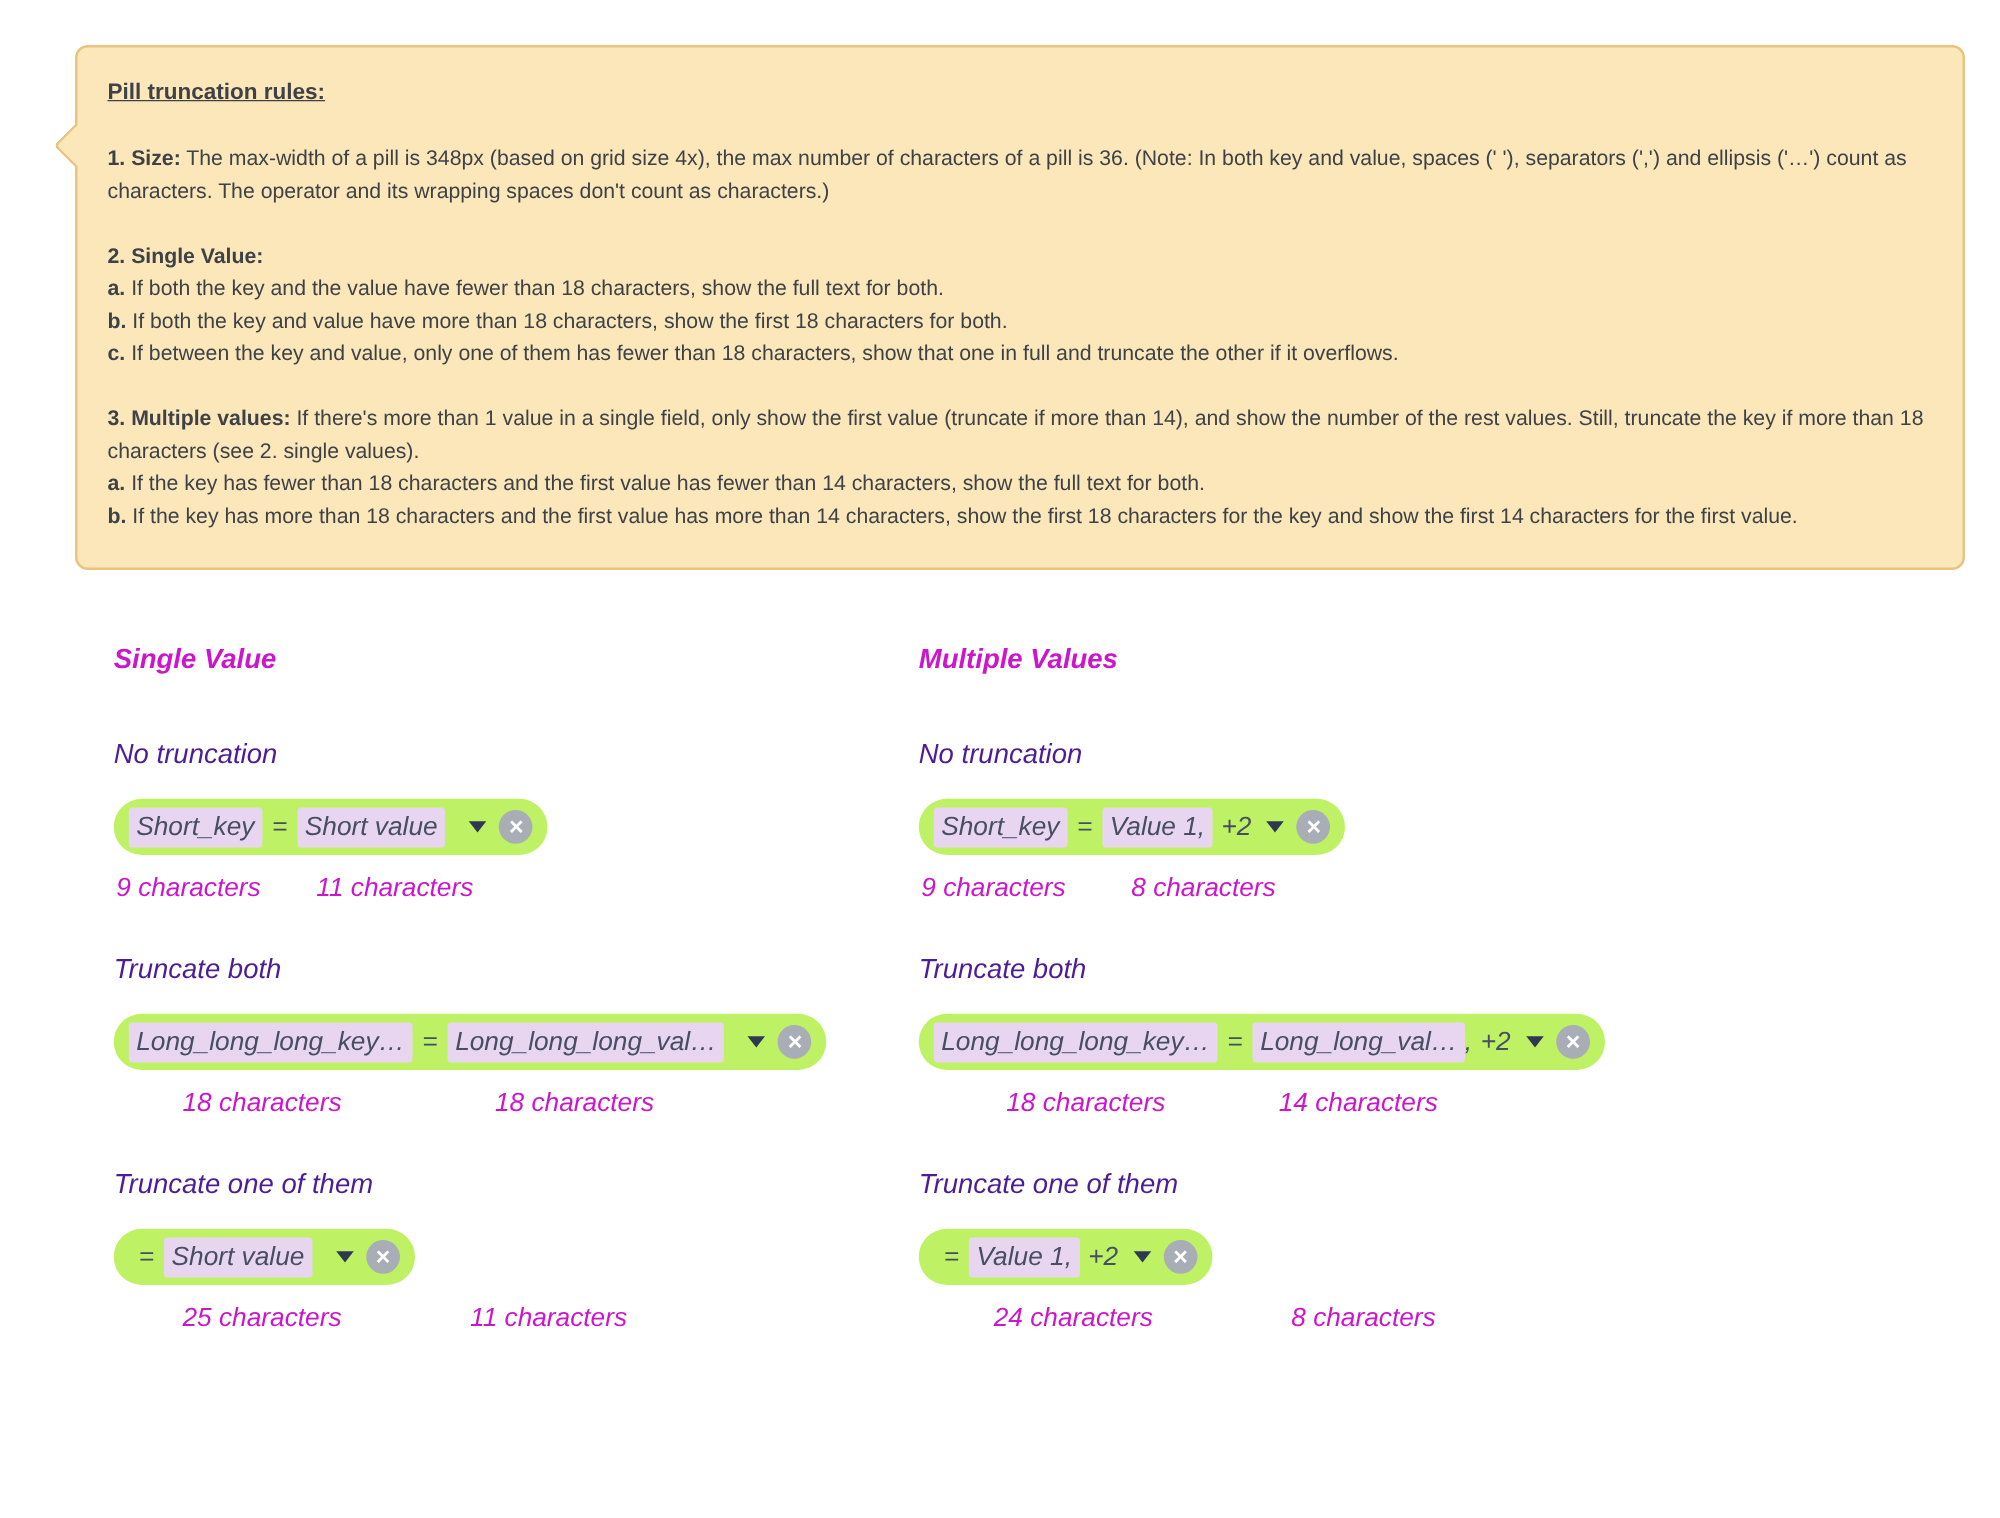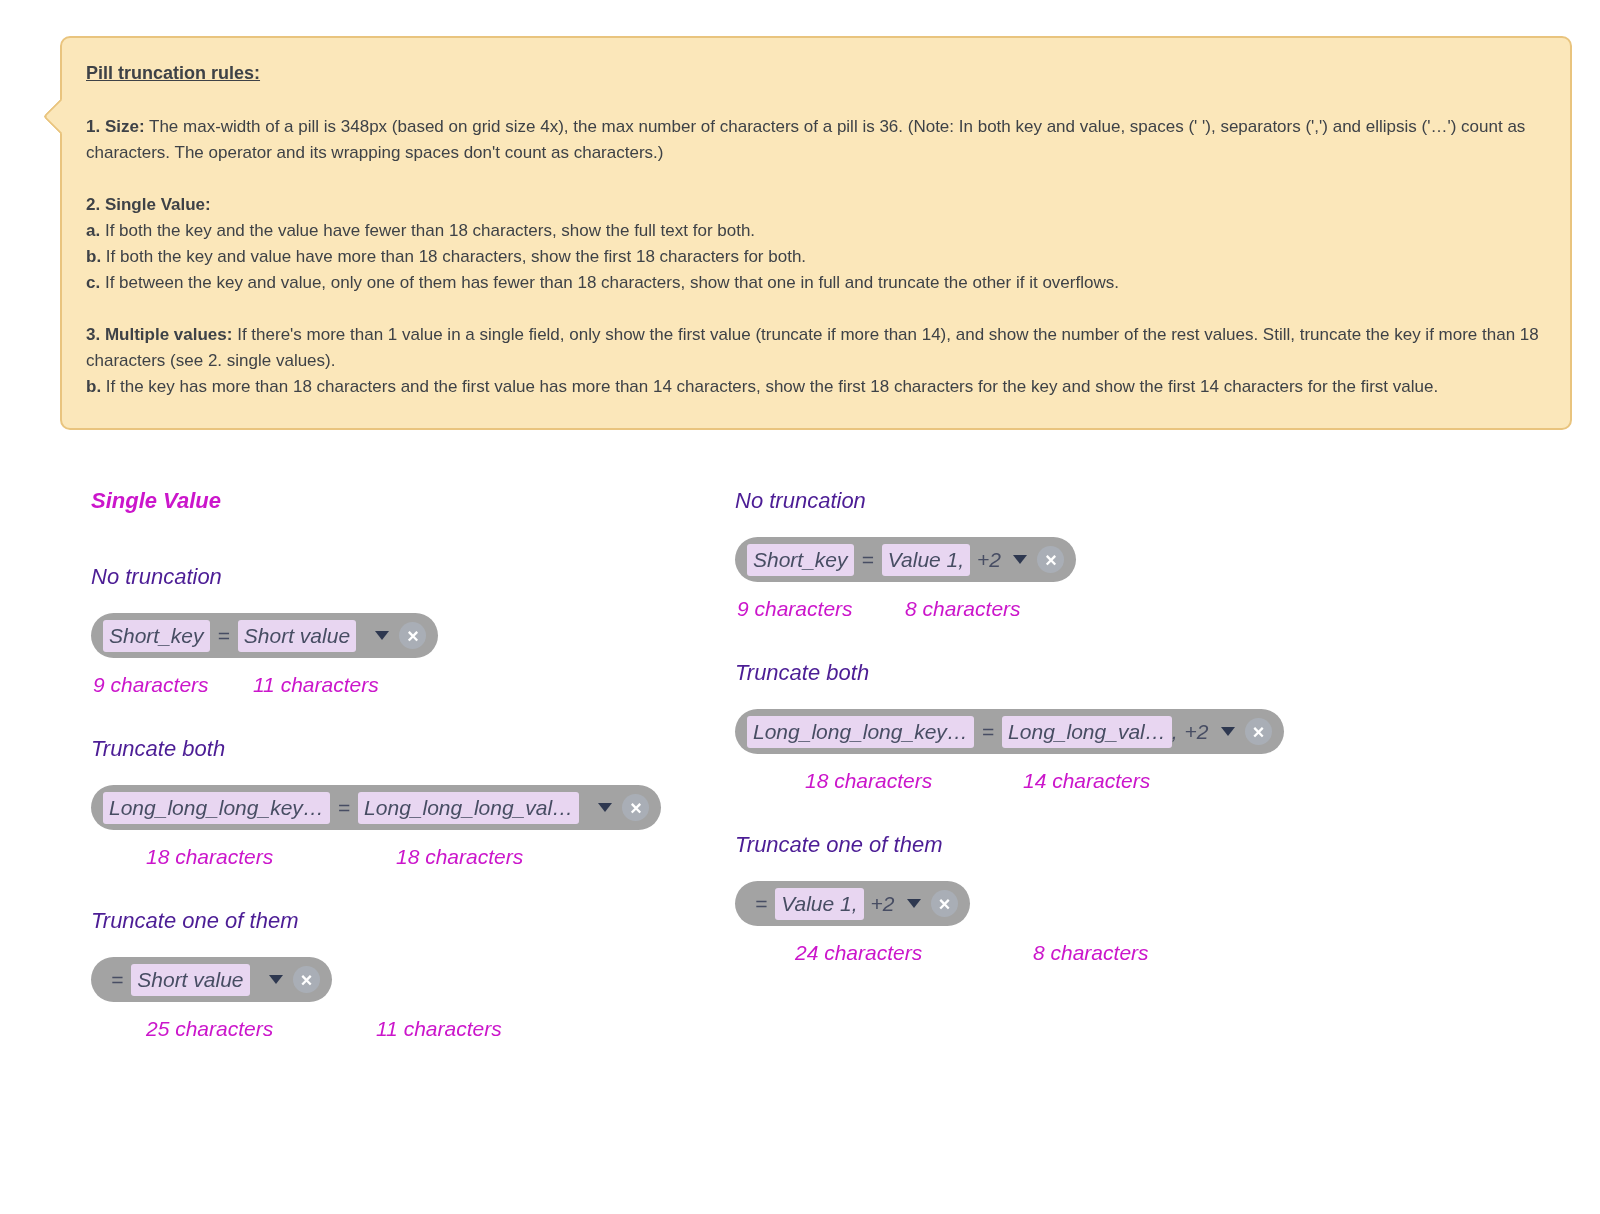--- a/index.html
+++ b/index.html
@@ -68,21 +68,21 @@
     line-height: 26px;
     color: #4c1d95;
     margin-bottom: 23px;
   }
 
   
   .pill {
     display: inline-flex;
     align-items: center;
     height: 45px;
-    background: #a3a3a3;
+    background: #bef264;
     border-radius: 23px;
     padding: 0 12px;
     font-size: 21px;
     color: #474d63;
     white-space: nowrap;
   }
   .seg {
     background: #e8d6f1;
     border-radius: 3px;
     padding: 4px 6px;
@@ -141,20 +141,21 @@
 
   <p class="note-p">
     <span class="note-line"><b>2. Single Value:</b></span>
     <span class="note-line"><b>a.</b> <span>If both the key and the value have fewer than 18 characters, show the full text for both.</span></span>
     <span class="note-line"><b>b.</b> <span>If both the key and value have more than 18 characters, show the first 18 characters for both.</span></span>
     <span class="note-line"><b>c.</b> <span>If between the key and value, only one of them has fewer than 18 characters, show that one in full and truncate the other if it overflows.</span></span>
   </p>
 
   <p class="note-p">
     <span><b>3. Multiple values:</b> <span>If there's more than 1 value in a single field, only show the first value (truncate if more than 14), and show the number of the rest values. Still, truncate the key if more than 18 characters (see 2. single values).</span></span>
+    <span class="note-line"><b>a.</b> <span>If the key has fewer than 18 characters and the first value has fewer than 14 characters, show the full text for both.</span></span>
     <span class="note-line"><b>b.</b> <span>If the key has more than 18 characters and the first value has more than 14 characters, show the first 18 characters for the key and show the first 14 characters for the first value.</span></span>
   </p>
 </div>
 
 <div class="columns">
 
   <section class="col">
     <div class="col-title">Single Value</div>
 
     <div class="example ex-l1">
@@ -202,20 +203,21 @@
         <span class="close">×</span>
       </div>
       <div class="counts">
         <span class="count count-key">25 characters</span>
         <span class="count count-value">11 characters</span>
       </div>
     </div>
   </section>
 
   <section class="col">
+    <div class="col-title">Multiple Values</div>
 
     <div class="example ex-r1">
       <div class="example-label">No truncation</div>
       <div class="pill">
         <span class="seg">Short_key</span>
         <span class="op">=</span>
         <span class="seg">Value 1,</span>
         <span class="sep"></span>
         <span class="more">+2</span>
         <span class="caret"></span>

